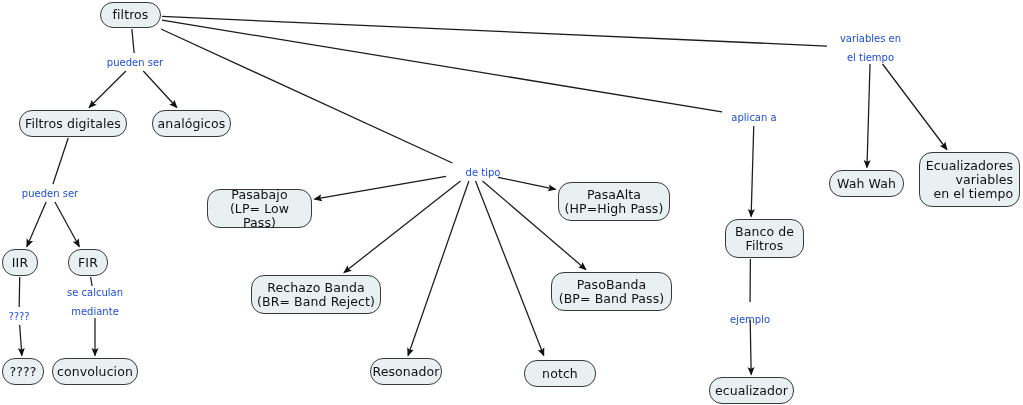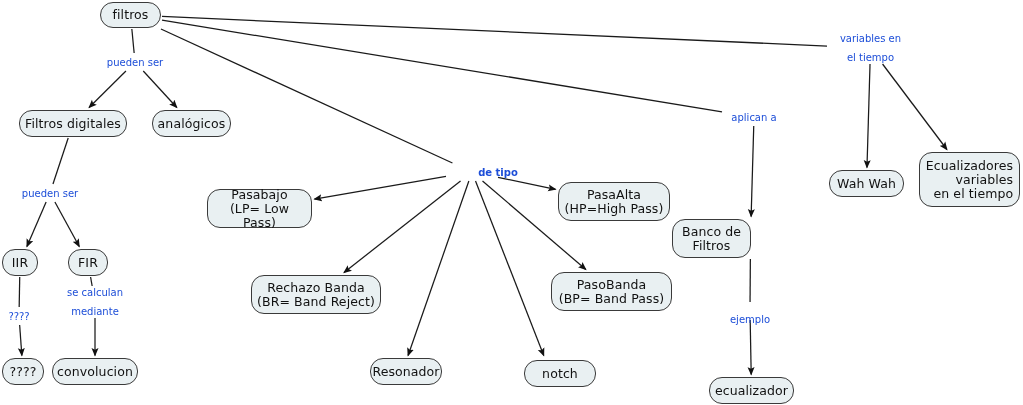--- a/index.html
+++ b/index.html
@@ -102,33 +102,33 @@
       <div class="node" style="left: 207px; top: 189px; width: 105px; height: 39px;">Pasabajo
 (LP= Low Pass)</div>
       <div class="node" style="left: 251px; top: 275px; width: 130px; height: 39px;">Rechazo Banda
 (BR= Band Reject)</div>
       <div class="node" style="left: 370px; top: 358px; width: 72px; height: 27px;">Resonador</div>
       <div class="node" style="left: 524px; top: 360px; width: 72px; height: 27px;">notch</div>
       <div class="node" style="left: 558px; top: 182px; width: 112px; height: 39px;">PasaAlta
 (HP=High Pass)</div>
       <div class="node" style="left: 551px; top: 272px; width: 121px; height: 39px;">PasoBanda
 (BP= Band Pass)</div>
-      <div class="node" style="left: 672px; top: 219px; width: 79px; height: 39px;">Banco de
+      <div class="node" style="left: 725px; top: 219px; width: 79px; height: 39px;">Banco de
 Filtros</div>
       <div class="node" style="left: 709px; top: 377px; width: 85px; height: 27px; text-align: center;">ecualizador</div>
       <div class="node" style="left: 829px; top: 170px; width: 75px; height: 27px;">Wah Wah</div>
       <div class="node" style="left: 919px; top: 152px; width: 101px; height: 55px; text-align: right;">Ecualizadores
 variables
 en el tiempo</div>
     </div>
   <div id="labels-layer">
       <div class="link-label" style="left: 95px; top: 54px; width: 80px; height: 16px;">pueden ser</div>
       <div class="link-label" style="left: 10px; top: 185px; width: 80px; height: 16px;">pueden ser</div>
       <div class="link-label" style="left: 0px; top: 308px; width: 38px; height: 16px;">????</div>
       <div class="link-label" style="left: 52px; top: 287px; width: 86px; height: 30px;">se calculan
 mediante</div>
-      <div class="link-label" style="left: 473px; top: 164px; width: 50px; height: 16px; font-weight: bold;">de tipo</div>
+      <div class="link-label" style="left: 458px; top: 164px; width: 50px; height: 16px;">de tipo</div>
       <div class="link-label" style="left: 723px; top: 109px; width: 62px; height: 16px;">aplican a</div>
       <div class="link-label" style="left: 722px; top: 303px; width: 56px; height: 16px; margin-top: 8px;">ejemplo</div>
       <div class="link-label" style="left: 828px; top: 33px; width: 85px; height: 30px;">variables en
 el tiempo</div>
     </div>
 </div>
 
 </body></html>

